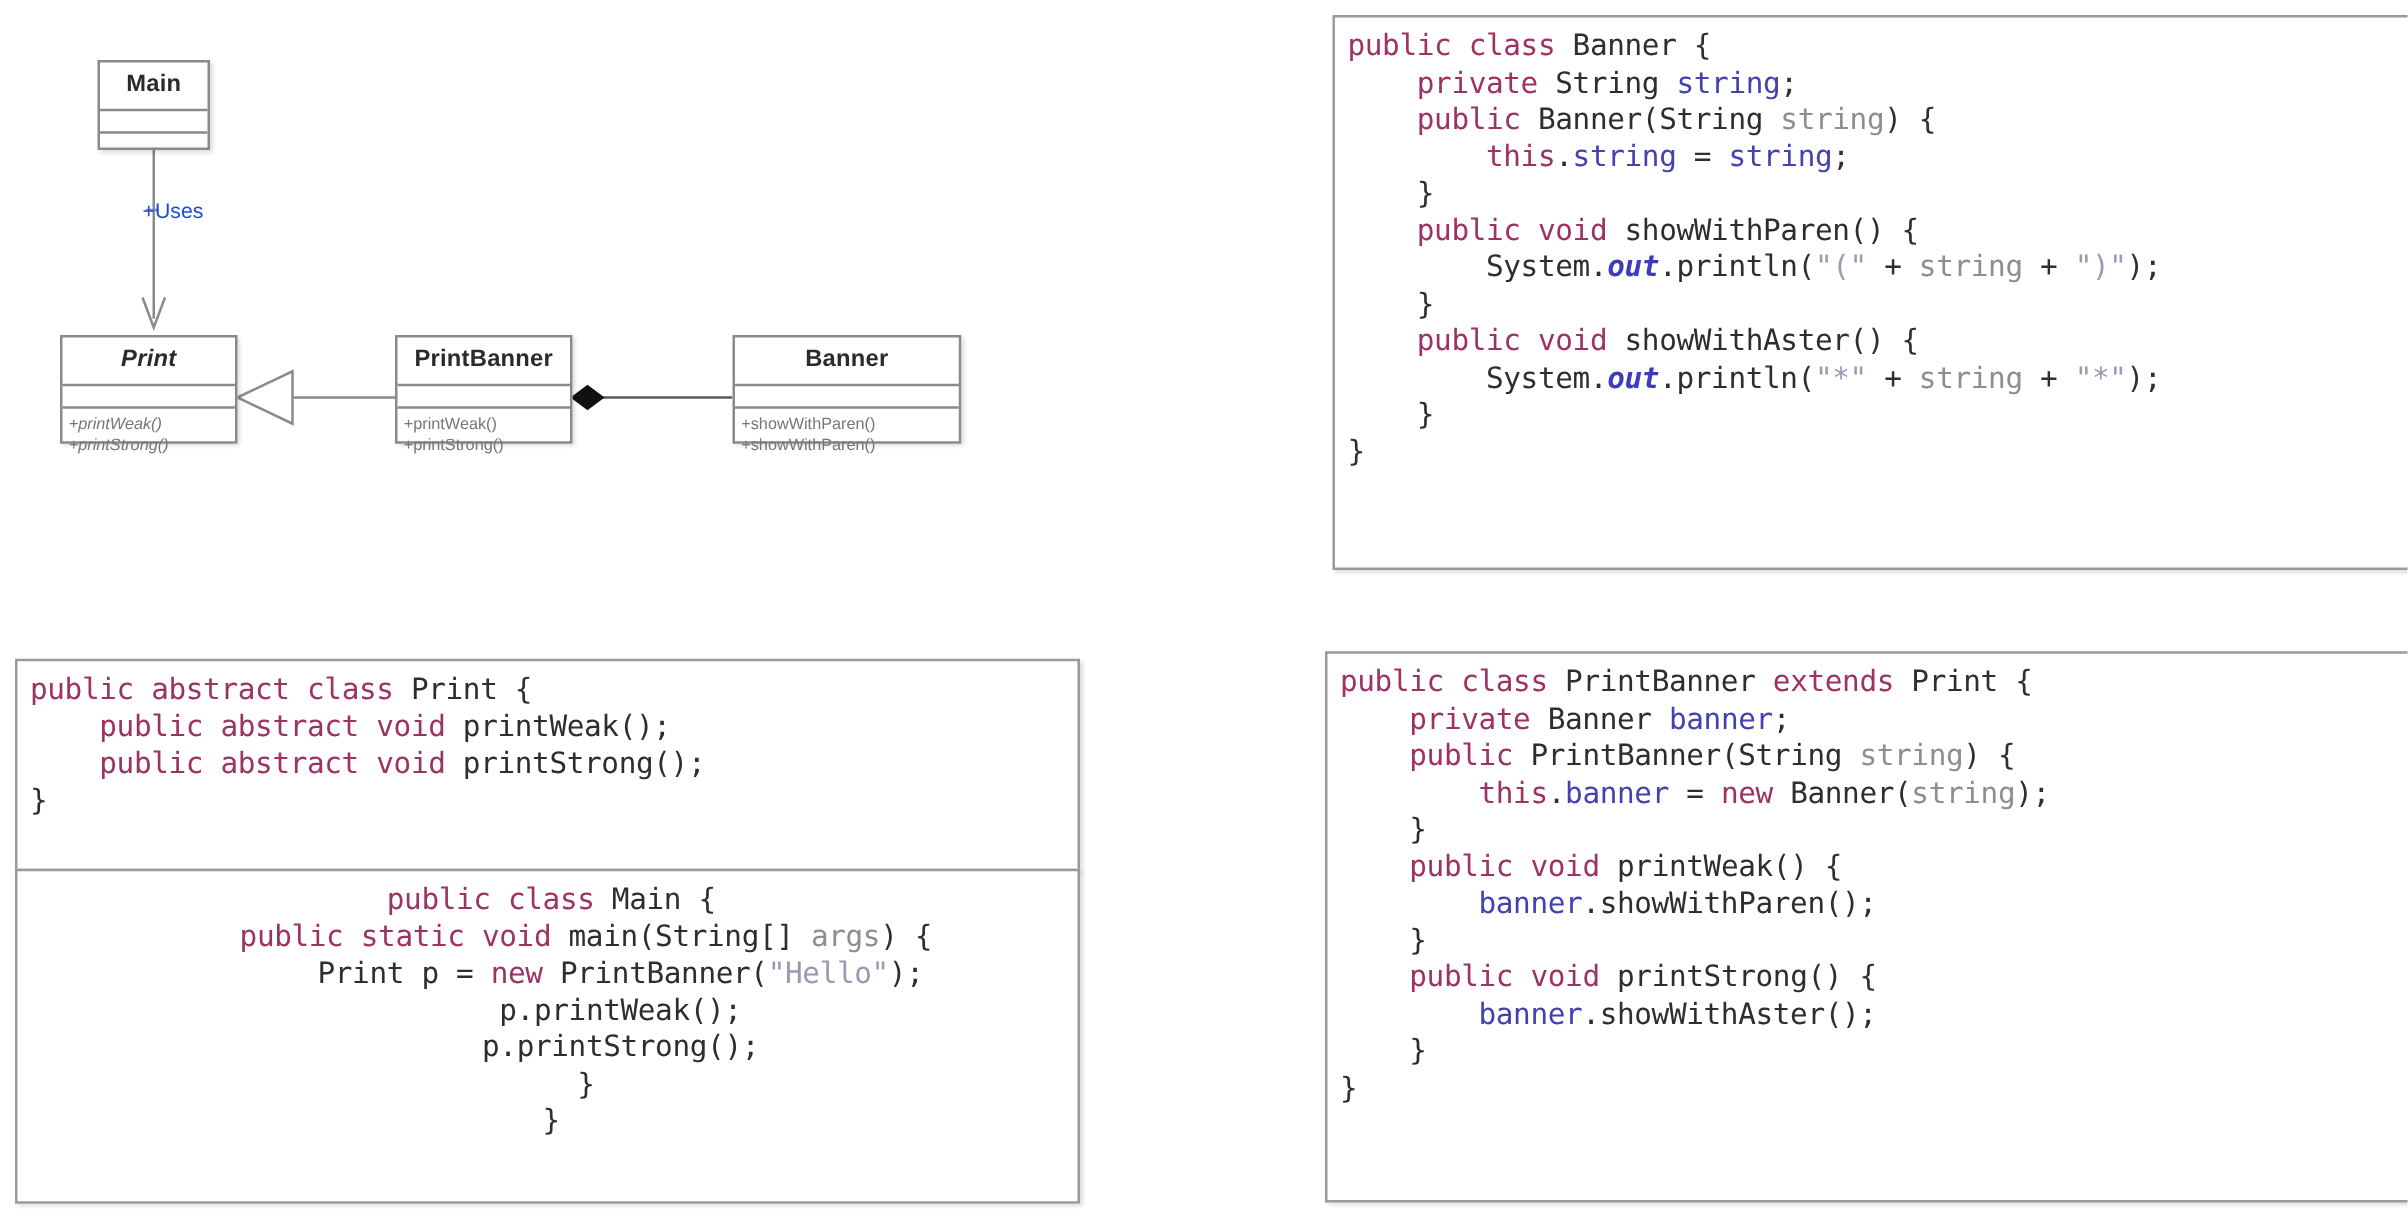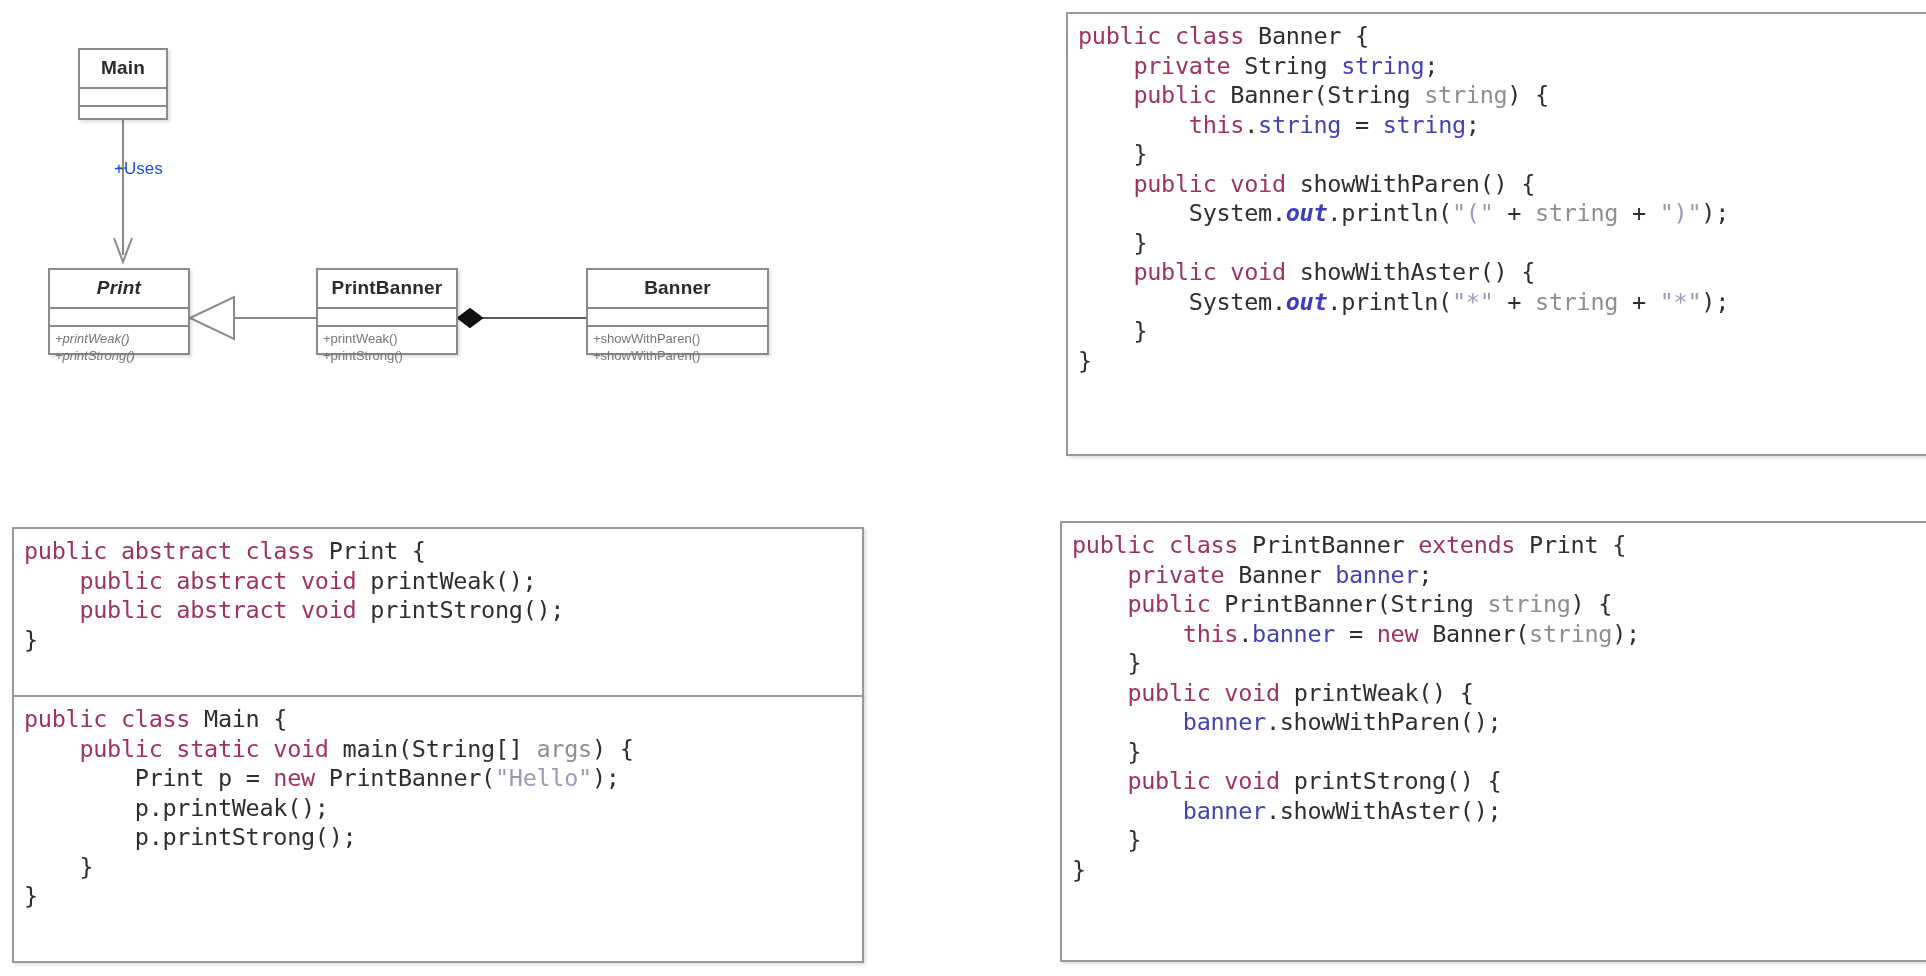--- a/index.html
+++ b/index.html
@@ -102,21 +102,21 @@
   .kw    { color: #9d3363; }
   .ty    { color: #2e2e2e; }
   .fld   { color: #4242b0; }
   .par   { color: #8e8e8e; }
   .str   { color: #9a9ab4; }
   .op    { color: #2e2e2e; }
   .sout  { color: #3c3cc0; font-style: italic; font-weight: bold; }
 
   #code-banner      { left: 1066px; top: 12px;  width: 956px; height: 444px; }
   #code-print       { left: 12px;   top: 527px; width: 852px; height: 170px; }
-  #code-main        { left: 12px;   top: 695px; width: 852px; height: 268px; }
+  #code-main        { left: 12px;   top: 695px; width: 852px; height: 268px; text-align: center; }
   #code-printbanner { left: 1060px; top: 521px; width: 1012px; height: 441px; }
 </style>
 </head>
 <body>
 
 <div id="uml-diagram">
 
   <svg id="uml-connectors" viewBox="0 0 1040 470">
 
     <line x1="123" y1="120" x2="123" y2="255" stroke="#8a8a8a" stroke-width="2"></line>

